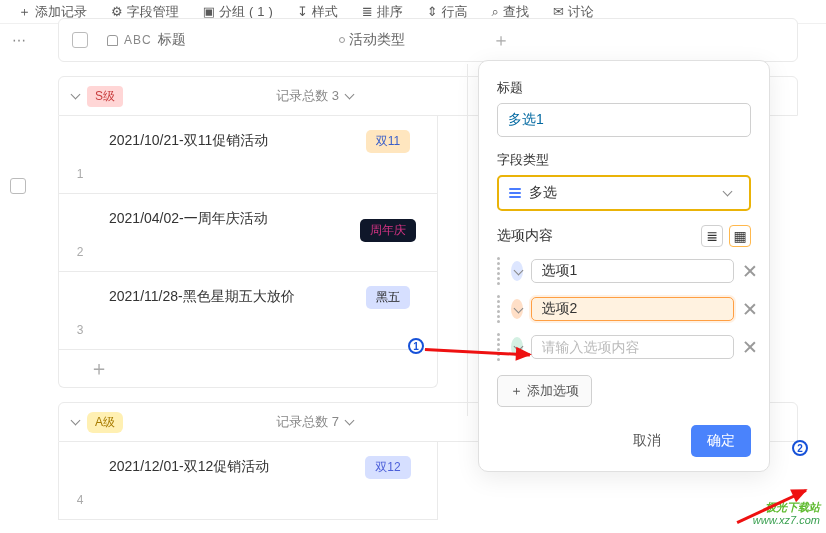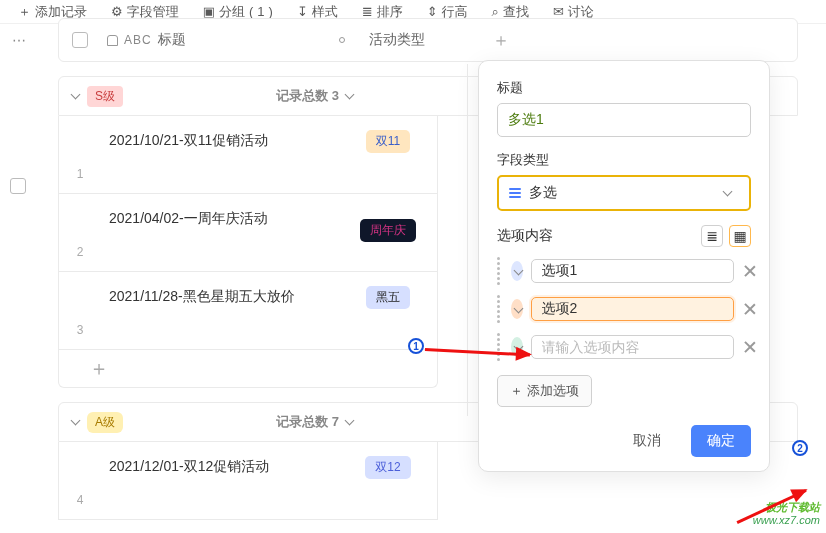--- a/index.html
+++ b/index.html
@@ -86,21 +86,21 @@
     }
     .th-label {
       font-size: 12px;
       color: #888;
       letter-spacing: 1px;
     }
     .th-type {
       flex: 0 0 140px;
       display: flex;
       align-items: center;
-      gap: 24px;
+      gap: 4px;
       color: #666;
     }
     .th-plus {
       width: 44px;
       display: flex;
       justify-content: center;
       align-items: center;
       color: #aaa;
       font-size: 18px;
       cursor: pointer;
@@ -157,21 +157,20 @@
     .badge-s { background: #ffd6d6; color: #c93e3e; }
     .badge-a { background: #fff0b3; color: #a87c00; border-radius: 6px; }
     .group-count {
       margin-left: auto;
       color: #888;
       font-size: 13px;
       display: flex;
       align-items: center;
       gap: 4px;
       margin-right: 432px;
-      font-weight: bold;
     }
     .row {
       display: flex;
       border-left: 1px solid #eaeaea;
       border-right: 1px solid #eaeaea;
       border-bottom: 1px solid #eaeaea;
       background: #fff;
       min-height: 78px;
       width: 380px;
     }
@@ -243,21 +242,21 @@
       color: #333;
       margin-bottom: 6px;
     }
     .panel-input {
       width: 100%;
       height: 34px;
       border: 1px solid #d0d0d0;
       border-radius: 5px;
       padding: 0 10px;
       font-size: 14px;
-      color: #4d7c0f;
+      color: #0369a1;
       outline: none;
     }
     .panel-select {
       width: 100%;
       height: 36px;
       border: 2px solid #eab308;
       border-radius: 5px;
       display: flex;
       align-items: center;
       padding: 0 10px;

